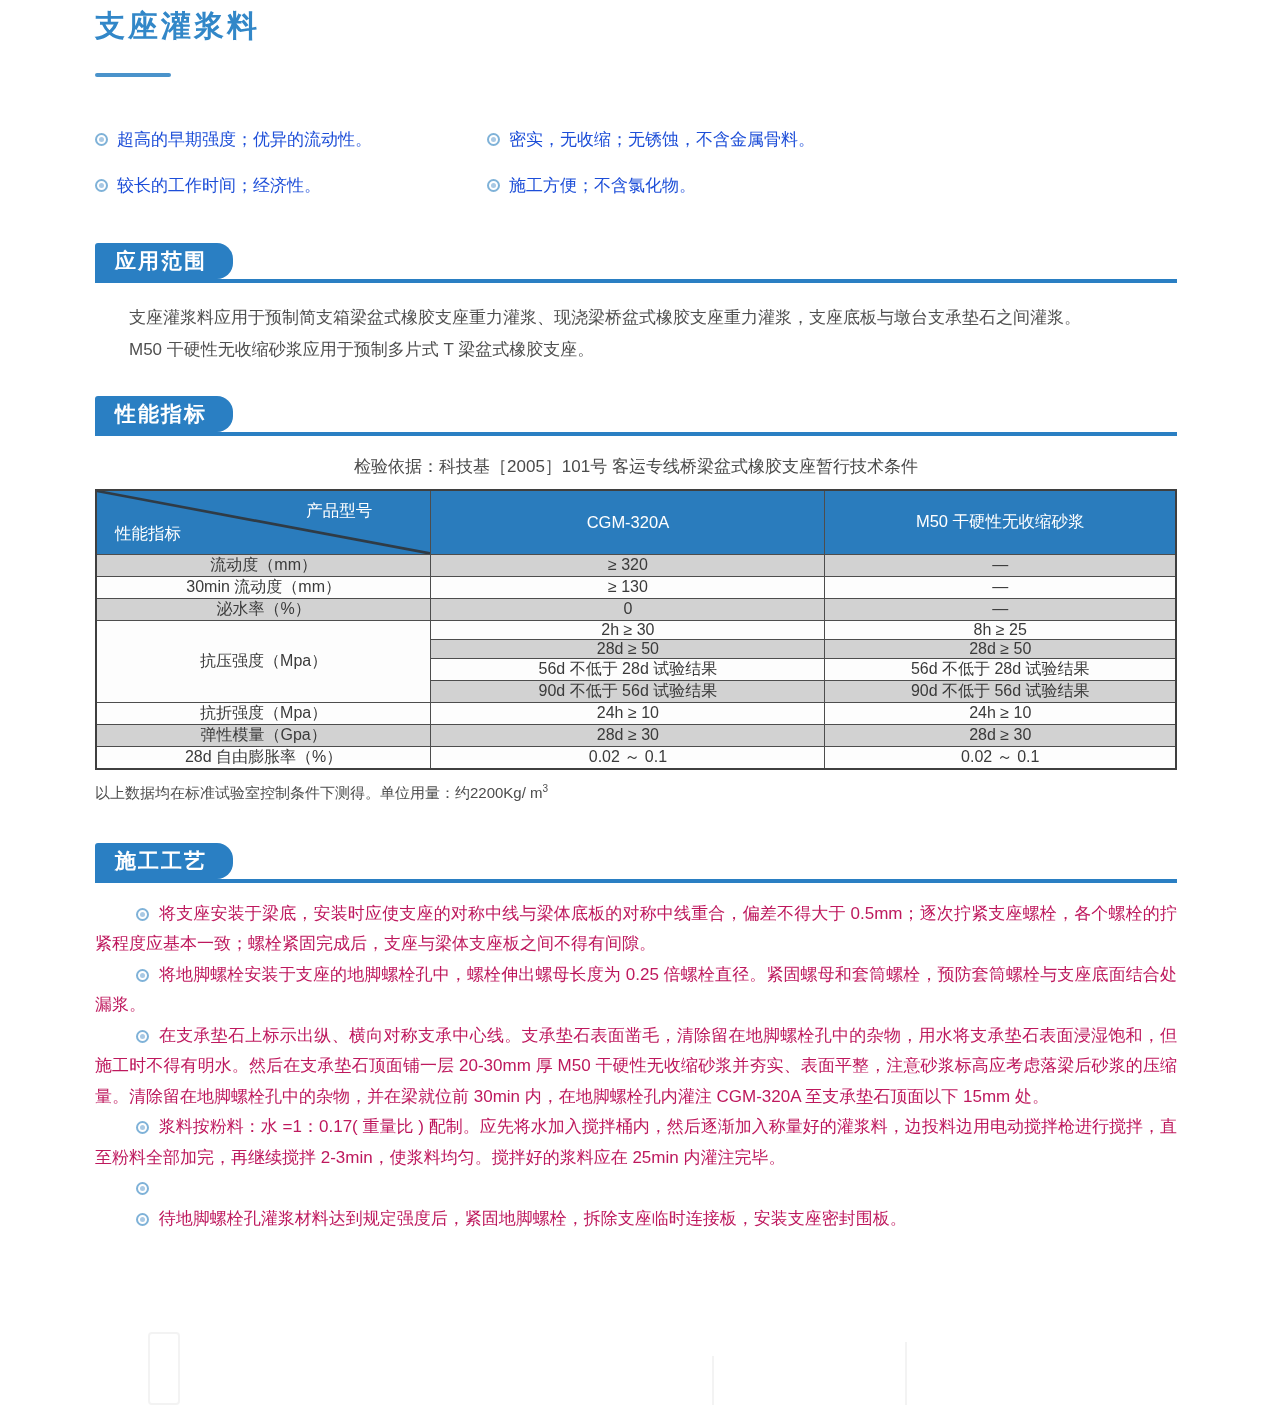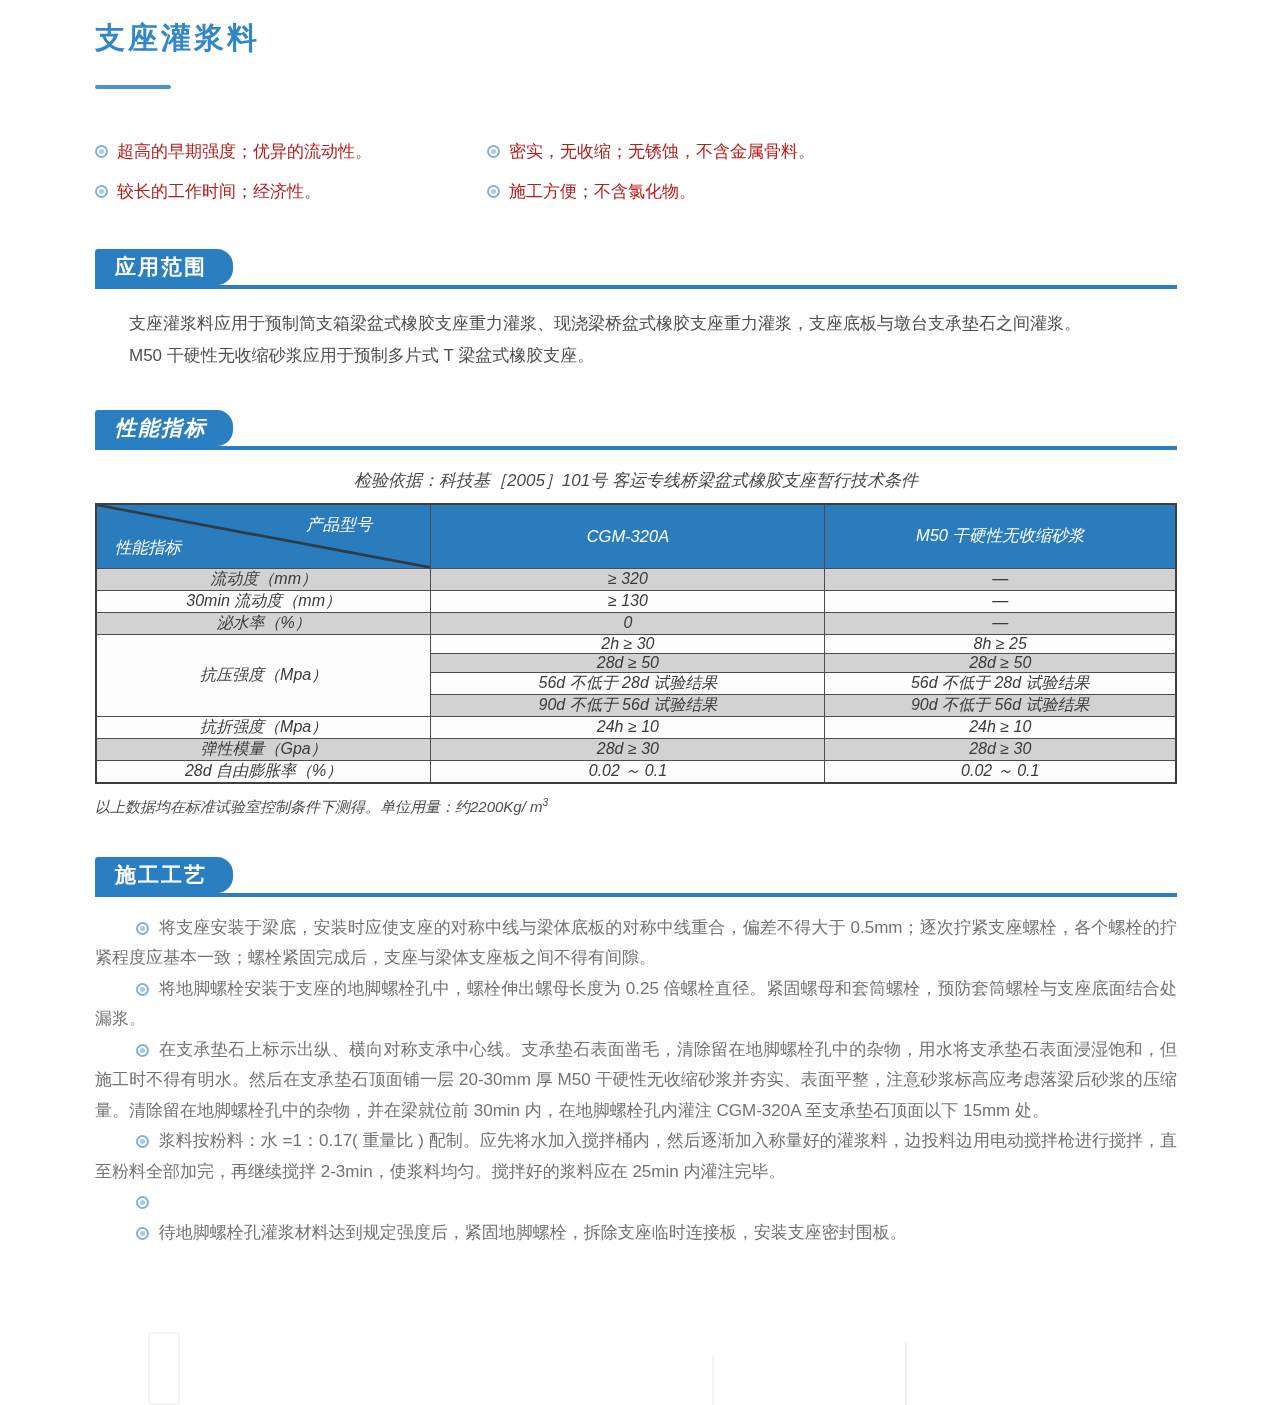--- a/index.html
+++ b/index.html
@@ -1,42 +1,42 @@
 <!DOCTYPE html>
 <html><head>
 <meta charset="utf-8">
 <style>
   * { margin:0; padding:0; box-sizing:border-box; }
   html,body { width:1280px; background:#ffffff; }
   body {
     font-family:"Liberation Sans","DejaVu Sans",sans-serif;
     color:#4a4a4a; position:relative; height:1405px; overflow:hidden;
   }
-  .page { position:relative; width:1280px; height:1405px; padding:18px 103px 0 95px; }
+  .page { position:relative; width:1280px; height:1405px; padding:6px 103px 0 95px; }
 
   
   .doc-title { font-size:30px; font-weight:bold; color:#3287c8; letter-spacing:3px; }
   .title-underline { width:76px; height:4px; background:#4a93cb; border-radius:2px; margin-top:26px; }
 
   
   .sec-head { border-bottom:4px solid #2a7fc3; margin-top:0; line-height:0; }
   .badge {
     display:inline-block; background:#2a7fc3; color:#ffffff;
     font-size:21px; font-weight:bold; letter-spacing:2px;
     line-height:24px; padding:6px 26px 6px 20px;
     border-radius:3px 16px 16px 0;
   }
 
   
   .ring { width:13px; height:13px; border:2px solid #7fb2d8; border-radius:50%;
           display:inline-block; position:relative; vertical-align:-2px; margin-right:9px; flex:0 0 auto; }
   .ring::after { content:""; position:absolute; inset:2px; background:#a9c9e4; border-radius:50%; }
 
   
-  .features-grid { display:grid; grid-template-columns:392px auto; row-gap:17px; margin-top:17px; font-size:17px; color:#b91c1c; }
+  .features-grid { display:grid; grid-template-columns:392px auto; row-gap:23px; margin-top:17px; font-size:17px; color:#1d4ed8; }
   .feat { display:flex; align-items:center; }
 
   
   .app-text { margin-top:19px; font-size:17px; line-height:32px; color:#4f4f4f; }
   .app-text p { text-indent:2em; }
 
   
   .basis { text-align:center; margin-top:19px; font-size:17px; color:#4a4a4a; }
   table.perf { width:100%; border-collapse:collapse; margin-top:11px; table-layout:fixed;
                font-size:16px; color:#3a3a3a; }
@@ -48,27 +48,27 @@
   td.corner svg { position:absolute; inset:0; width:100%; height:100%; }
   .corner-top { position:absolute; top:9px; right:58px; color:#fff; }
   .corner-bottom { position:absolute; bottom:9px; left:18px; color:#fff; }
   tr.shaded td { background:#d2d2d2; }
   tr.plain td { background:#fdfdfd; }
   td.merged { background:#fdfdfd !important; }
   .tbl-note { margin-top:13px; font-size:15px; color:#4d4d4d; }
   .tbl-note sup { font-size:10px; }
 
   
-  .steps { margin-top:16px; font-size:17px; line-height:30.5px; color:#737373; text-align:justify; }
+  .steps { margin-top:16px; font-size:17px; line-height:30.5px; color:#be185d; text-align:justify; }
   .steps p { text-indent:2.4em; }
   .steps .ring { margin-right:10px; }
 
   .mt-features { margin-top:51px; }
   .mt-application { margin-top:46px; }
-  .mt-performance { margin-top:38px;font-style:italic; }
+  .mt-performance { margin-top:30px; }
   .mt-process { margin-top:40px; }
 
   
   .artifact { position:absolute; background:#9a9a9a; opacity:0.12; }
   .artifact.a1 { left:148px; top:1332px; width:32px; height:73px; border-radius:4px; background:transparent; border:2px solid #9a9a9a; }
   .artifact.a2 { left:905px; top:1342px; width:2px; height:63px; }
   .artifact.a3 { left:712px; top:1356px; width:2px; height:49px; }
 </style>
 </head>
 <body>

